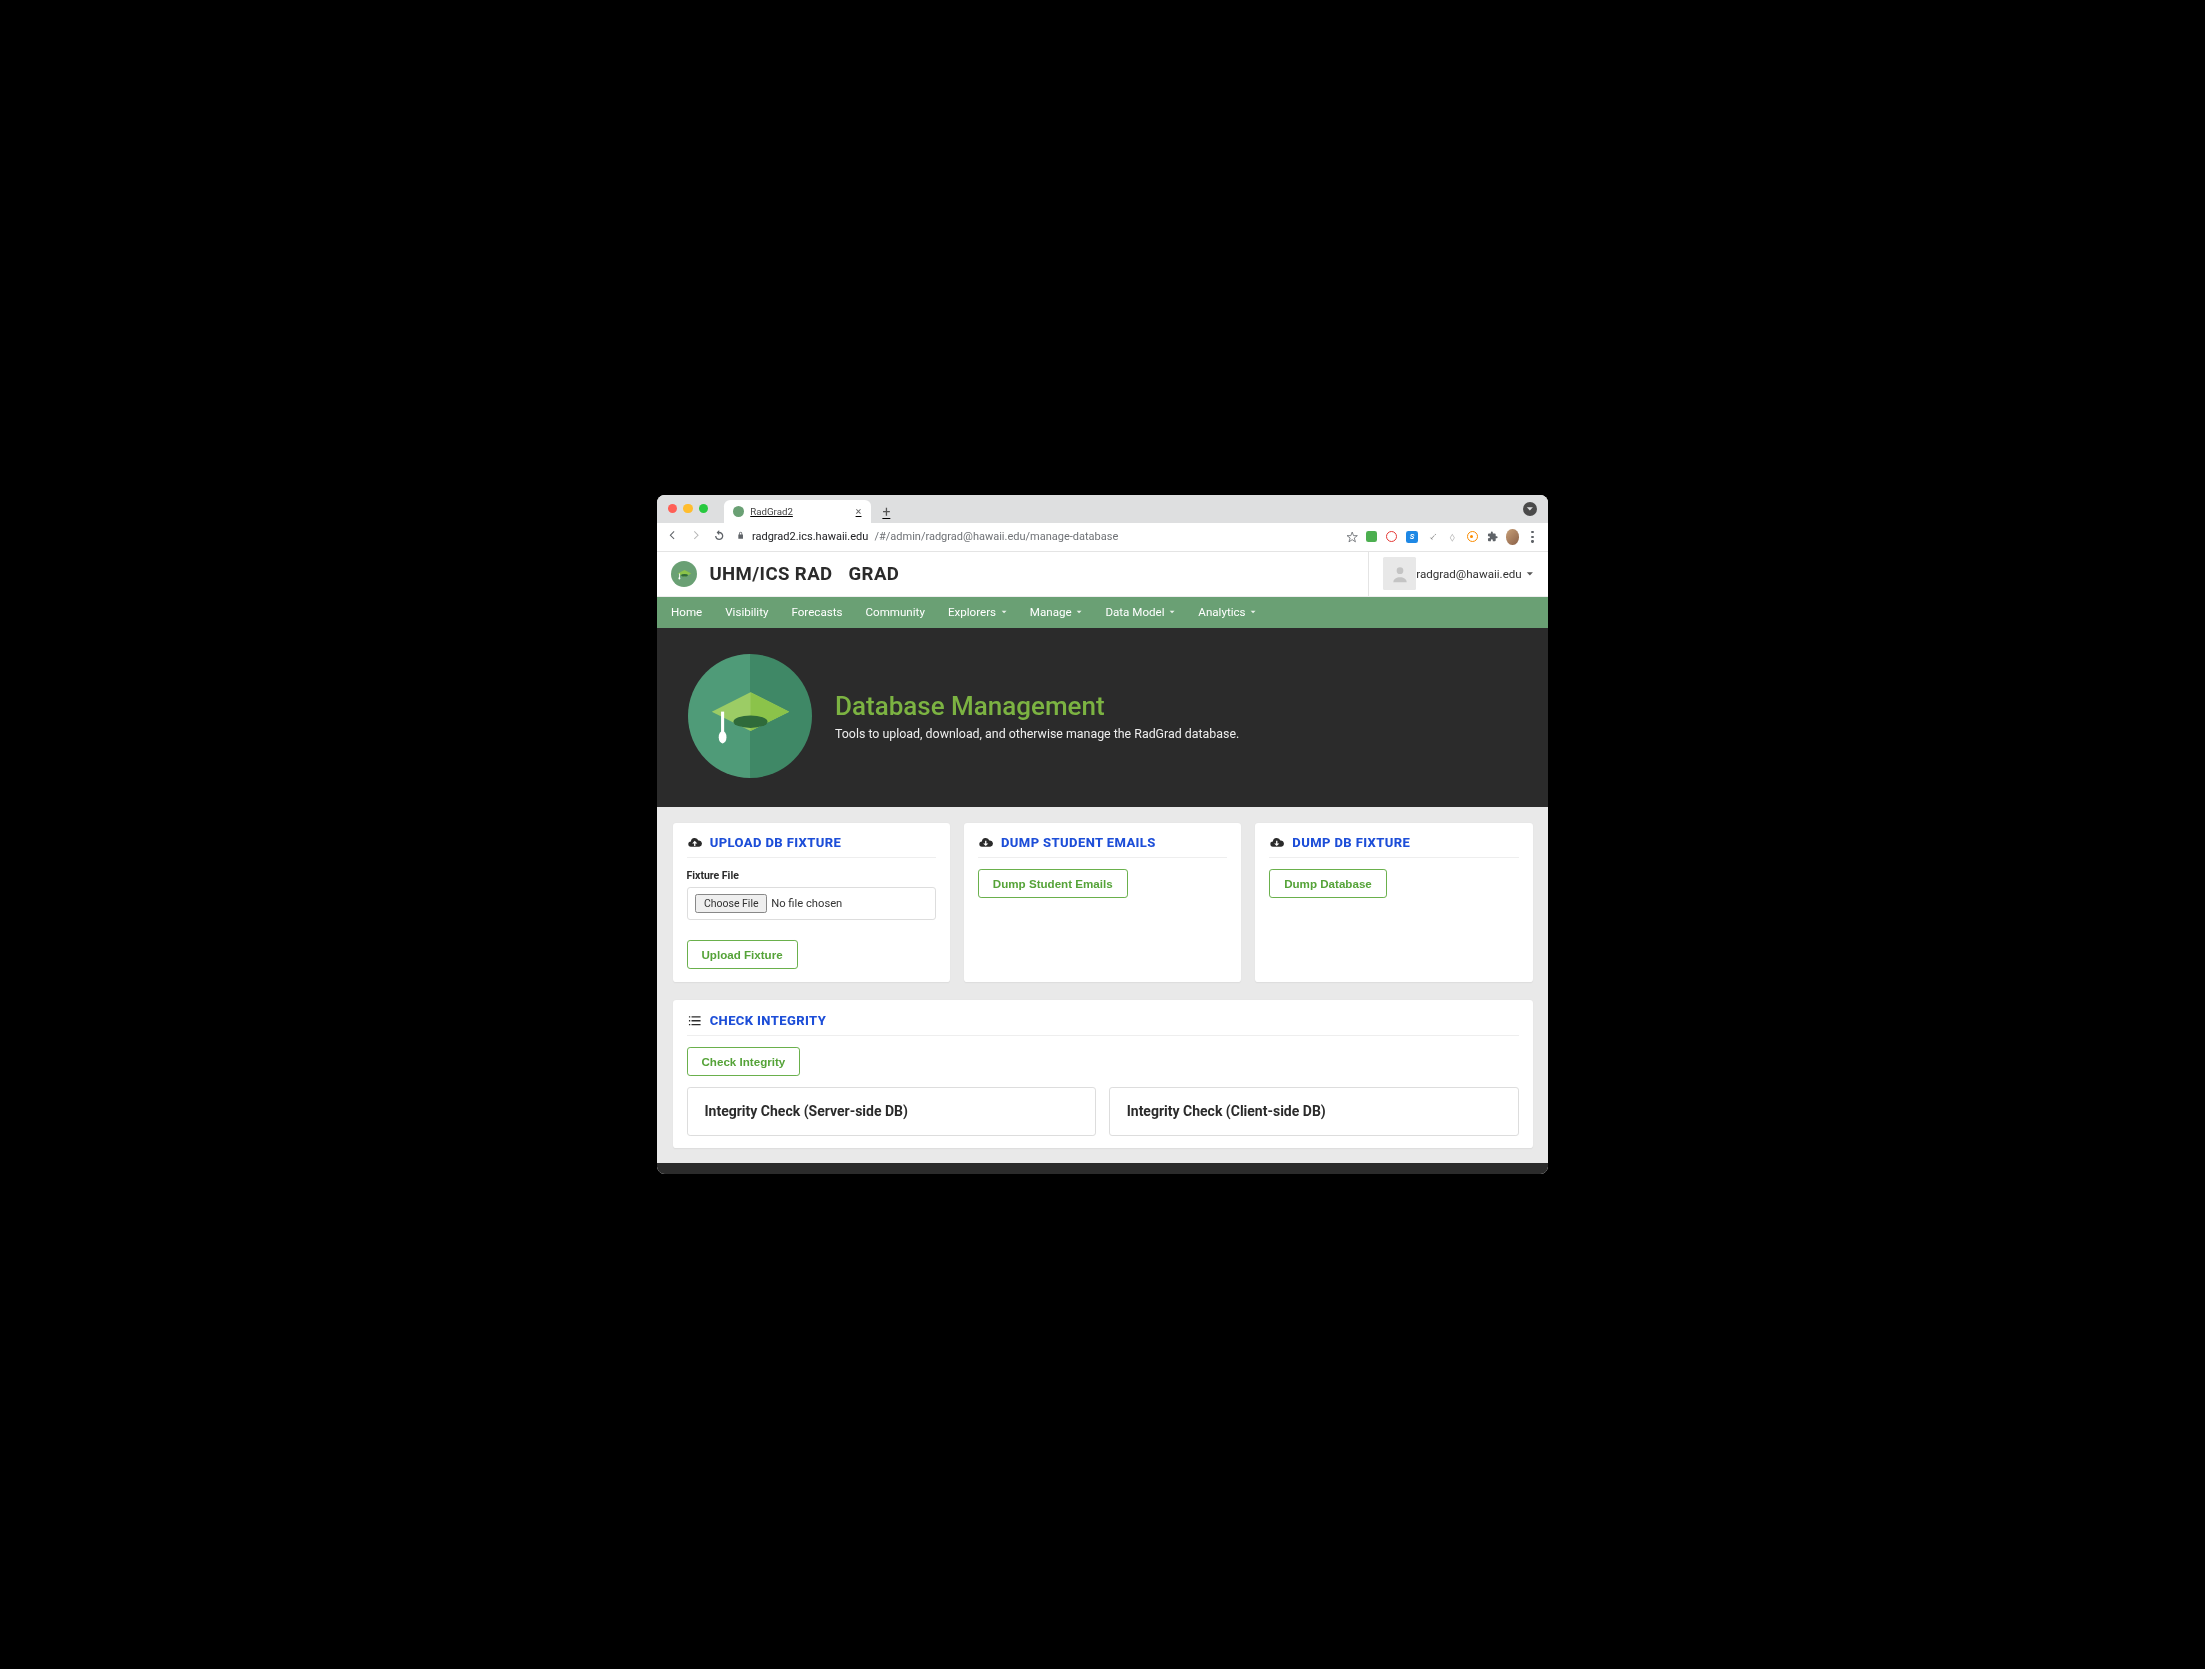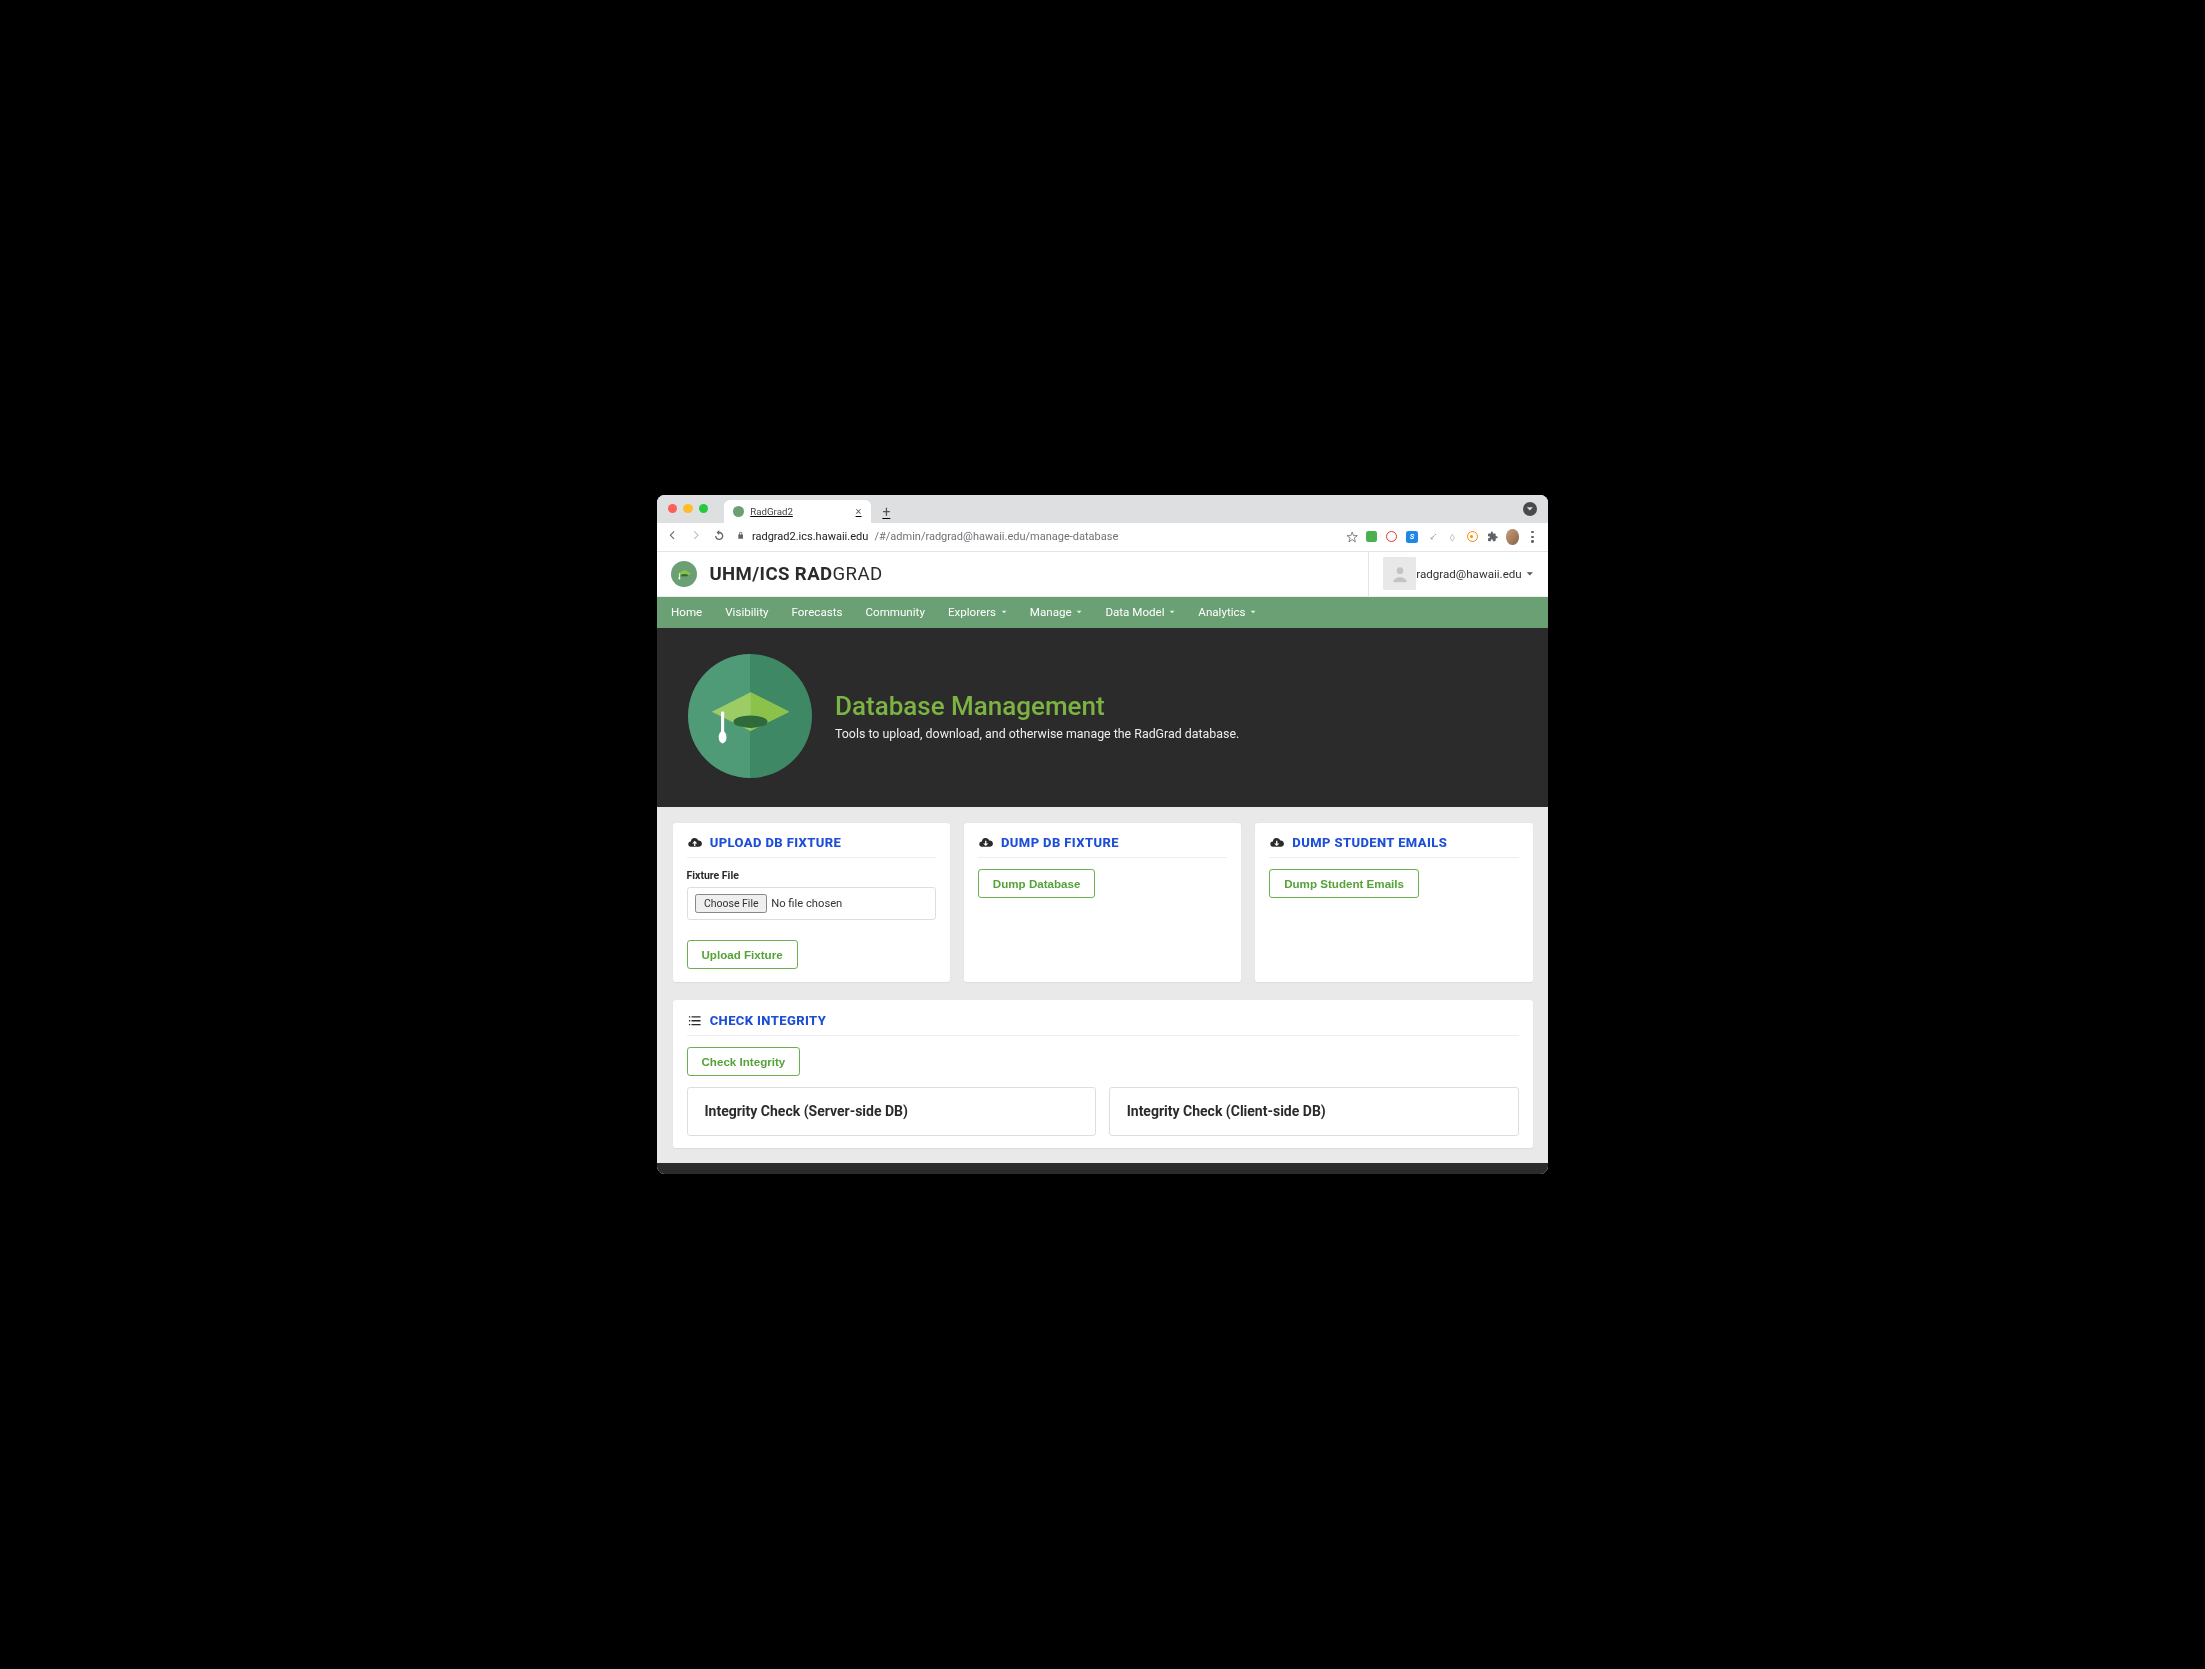--- a/index.html
+++ b/index.html
@@ -139,21 +139,21 @@
     display: flex; align-items: center; justify-content: center;
     margin-right: 12.4px;
   }
   .app-logo svg { width: 17px; height: 17px; }
   .app-title {
     font-size: 18.6px;
     letter-spacing: 0.4px;
     color: #2b2b2b;
   }
   .app-title .bold { font-weight: 700; }
-  .app-title .thin { font-weight: 400; }
+  .app-title .thin { font-weight: 700; margin-left: 16px; }
   .user-area {
     margin-left: auto;
     display: flex; align-items: center; 
     border-left: 0.8px solid #e4e4e4;
     padding-left: 14px;
     height: 100%;
   }
   .user-avatar {
     width: 33px; height: 33px; background: #e8e8e8; border-radius: 1.5px;
     display:flex; align-items:center; justify-content:center;
@@ -472,33 +472,33 @@
           <span>No file chosen</span>
         </div>
         <button class="btn">Upload Fixture</button>
       </div>
 
       <div class="card">
         <div class="card-head">
           <svg viewBox="0 0 24 24">
               <path d="M19 18H6a4 4 0 0 1 0-8 6 6 0 0 1 11.6-1.5A4.5 4.5 0 0 1 19 18zM13 9h-2v4H8l4 4 4-4h-3V9z"></path>
             </svg>
-          <h3>DUMP DB FIXTURE</h3>
+          <h3>DUMP STUDENT EMAILS</h3>
         </div>
-        <button class="btn">Dump Database</button>
+        <button class="btn">Dump Student Emails</button>
       </div>
 
       <div class="card">
         <div class="card-head">
           <svg viewBox="0 0 24 24">
               <path d="M19 18H6a4 4 0 0 1 0-8 6 6 0 0 1 11.6-1.5A4.5 4.5 0 0 1 19 18zM13 9h-2v4H8l4 4 4-4h-3V9z"></path>
             </svg>
-          <h3>DUMP STUDENT EMAILS</h3>
+          <h3>DUMP DB FIXTURE</h3>
         </div>
-        <button class="btn">Dump Student Emails</button>
+        <button class="btn">Dump Database</button>
       </div>
 
     </div>
 
     <div class="card full">
       <div class="card-head">
         <svg viewBox="0 0 24 24">
             <path d="M3 5h2v2H3zM7 5h14v2H7zM3 11h2v2H3zM7 11h14v2H7zM3 17h2v2H3zM7 17h14v2H7z"></path>
           </svg>
         <h3>CHECK INTEGRITY</h3>

